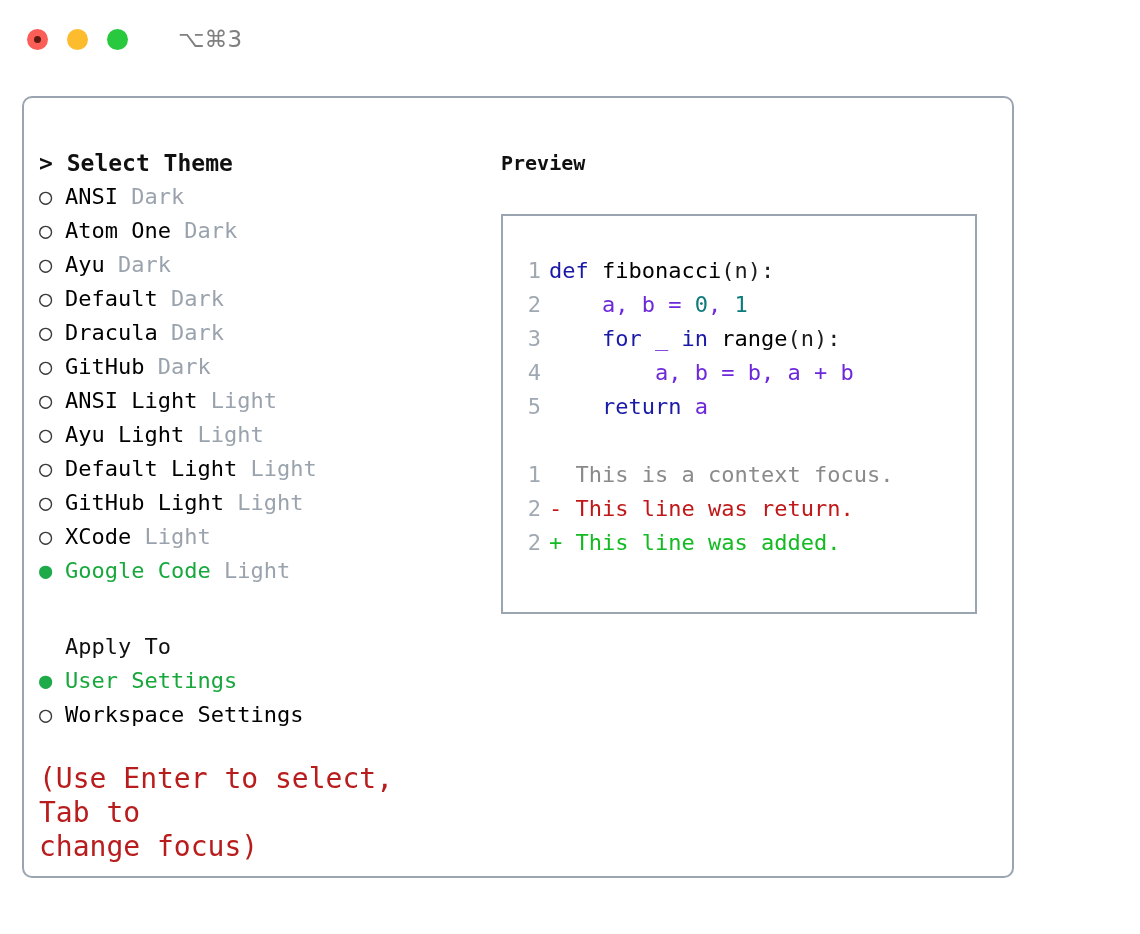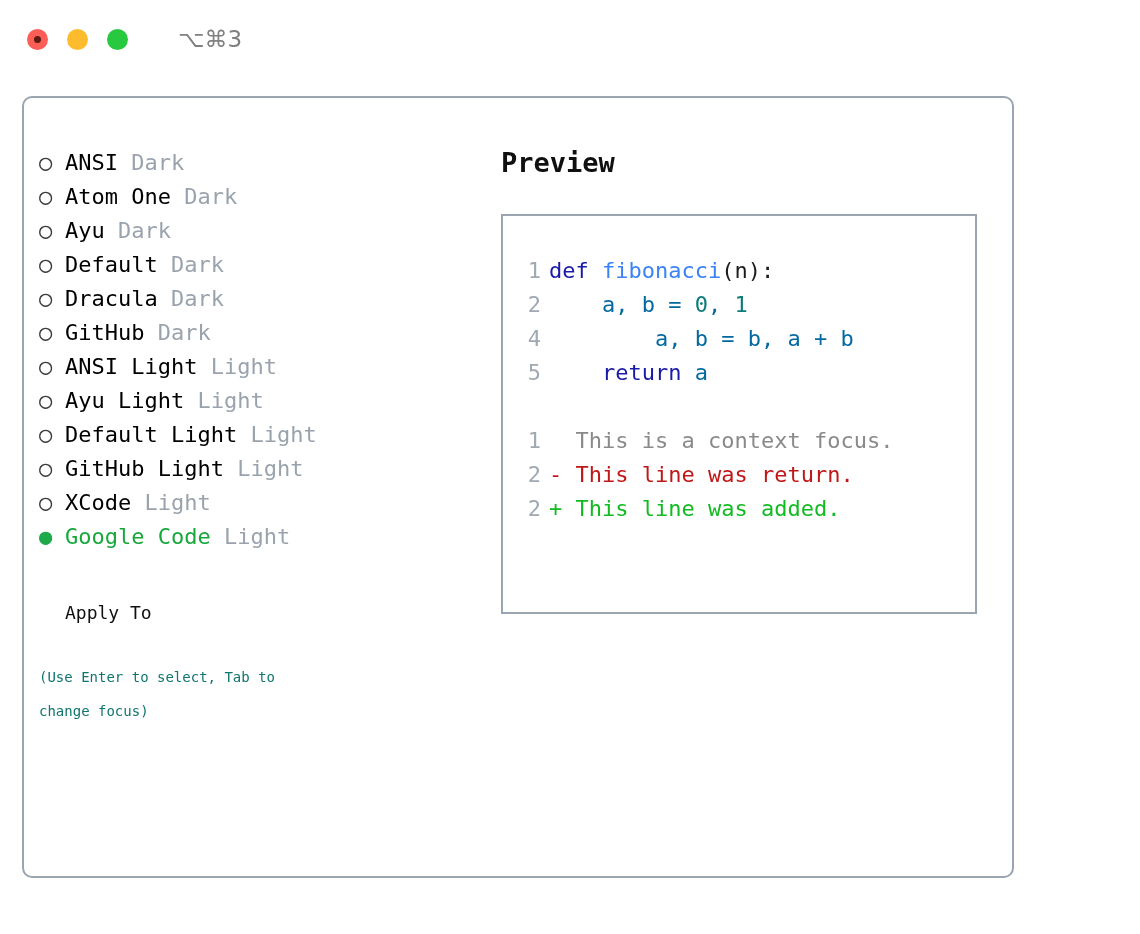--- a/index.html
+++ b/index.html
@@ -114,44 +114,44 @@
   }
   .marker.on  { color: #1faa4a; }
   .marker.off { color: #3b3b3b; }
   .opt-label.sel   { color: #17a83c; }
   .opt-label.unsel { color: #000000; }
   .opt-variant { color: #9aa3ad; }
 
   .section-gap { height: 42px; }
 
   .sub-heading {
-    font-size: 18px;
+    font-size: 22px;
     line-height: 34px;
     color: #101010;
     white-space: pre;
     padding-left: 26px;
   }
 
   #hint {
     margin-top: 30px;
-    font-size: 14px;
-    line-height: 34px;
-    color: #0f766e;
+    font-size: 28px;
+    line-height: 34px;
+    color: #b91c1c;
     white-space: pre-line;
     width: 400px;
   }
 
   
   #right-col {
     flex: 1;
     padding: 48px 0 0 12px;
     box-sizing: border-box;
   }
   #preview-title {
-    font-size: 27px;
+    font-size: 20px;
     font-weight: bold;
     color: #101010;
     line-height: 34px;
     margin-bottom: 34px;
   }
   #preview-box {
     width: 476px;
     height: 400px;
     border: 2px solid #9aa5b1;
     box-sizing: border-box;
@@ -165,23 +165,23 @@
     padding-left: 16px;
   }
   .lnum {
     display: inline-block;
     width: 22px;
     text-align: right;
     color: #a0a8b2;
     margin-right: 8px;
   }
   .tok-kw   { color: #1a1aa8; }
-  .tok-fn   { color: #3b82f6; }
+  .tok-fn   { color: #000000; }
   .tok-num  { color: #0b7b7b; }
-  .tok-txt  { color: #0369a1; margin-top: 25px; }
+  .tok-txt  { color: #6d28d9; margin-top: 25px; }
   .tok-punct{ color: #1c1c1c; }
   .tok-ctx  { color: #8a8a8a; }
   .tok-del  { color: #c01818; }
   .tok-add  { color: #13ba22; }
   .blank-line { height: 34px; }
 </style>
 </head>
 <body>
 
 <div id="window">
@@ -192,49 +192,55 @@
       <span class="dot yellow"></span>
       <span class="dot green"></span>
     </div>
     <div id="shortcut">⌥⌘3</div>
   </div>
 
   <div id="panel">
     <div id="panel-inner">
 
       <div id="left-col">
+        <div class="heading">&gt; Select Theme</div>
         <div id="theme-list">
             <div class="opt-row"><span class="marker off">○</span><span class="opt-label unsel">ANSI</span><span class="opt-variant"> Dark</span></div>
             <div class="opt-row"><span class="marker off">○</span><span class="opt-label unsel">Atom One</span><span class="opt-variant"> Dark</span></div>
             <div class="opt-row"><span class="marker off">○</span><span class="opt-label unsel">Ayu</span><span class="opt-variant"> Dark</span></div>
             <div class="opt-row"><span class="marker off">○</span><span class="opt-label unsel">Default</span><span class="opt-variant"> Dark</span></div>
             <div class="opt-row"><span class="marker off">○</span><span class="opt-label unsel">Dracula</span><span class="opt-variant"> Dark</span></div>
             <div class="opt-row"><span class="marker off">○</span><span class="opt-label unsel">GitHub</span><span class="opt-variant"> Dark</span></div>
             <div class="opt-row"><span class="marker off">○</span><span class="opt-label unsel">ANSI Light</span><span class="opt-variant"> Light</span></div>
             <div class="opt-row"><span class="marker off">○</span><span class="opt-label unsel">Ayu Light</span><span class="opt-variant"> Light</span></div>
             <div class="opt-row"><span class="marker off">○</span><span class="opt-label unsel">Default Light</span><span class="opt-variant"> Light</span></div>
             <div class="opt-row"><span class="marker off">○</span><span class="opt-label unsel">GitHub Light</span><span class="opt-variant"> Light</span></div>
             <div class="opt-row"><span class="marker off">○</span><span class="opt-label unsel">XCode</span><span class="opt-variant"> Light</span></div>
             <div class="opt-row"><span class="marker on">●</span><span class="opt-label sel">Google Code</span><span class="opt-variant"> Light</span></div>
           </div>
 
         <div class="section-gap"></div>
 
         <div class="sub-heading">Apply To</div>
+        <div id="apply-list">
+            <div class="opt-row"><span class="marker on">●</span><span class="opt-label sel">User Settings</span></div>
+            <div class="opt-row"><span class="marker off">○</span><span class="opt-label unsel">Workspace Settings</span></div>
+          </div>
 
         <div id="hint">(Use Enter to select, Tab to
 change focus)</div>
       </div>
 
       <div id="right-col">
         <div id="preview-title">Preview</div>
         <div id="preview-box">
           <div id="code-block">
               <div class="code-line"><span class="lnum">1</span><span class="tok-kw">def</span><span class="tok-txt"> </span><span class="tok-fn">fibonacci</span><span class="tok-punct">(n):</span></div>
               <div class="code-line"><span class="lnum">2</span><span class="tok-txt">    a, b = </span><span class="tok-num">0</span><span class="tok-txt">, </span><span class="tok-num">1</span></div>
+              <div class="code-line"><span class="lnum">3</span><span class="tok-txt">    </span><span class="tok-kw">for</span><span class="tok-txt"> _ </span><span class="tok-kw">in</span><span class="tok-txt"> </span><span class="tok-fn">range</span><span class="tok-punct">(n):</span></div>
               <div class="code-line"><span class="lnum">4</span><span class="tok-txt">        a, b = b, a + b</span></div>
               <div class="code-line"><span class="lnum">5</span><span class="tok-txt">    </span><span class="tok-kw">return</span><span class="tok-txt"> a</span></div>
             </div>
           <div class="blank-line"></div>
           <div id="diff-block">
               <div class="code-line"><span class="lnum">1</span><span class="tok-ctx"> </span><span class="tok-ctx"> This is a context focus.</span></div>
               <div class="code-line"><span class="lnum">2</span><span class="tok-del">-</span><span class="tok-del"> This line was return.</span></div>
               <div class="code-line"><span class="lnum">2</span><span class="tok-add">+</span><span class="tok-add"> This line was added.</span></div>
             </div>
         </div>

